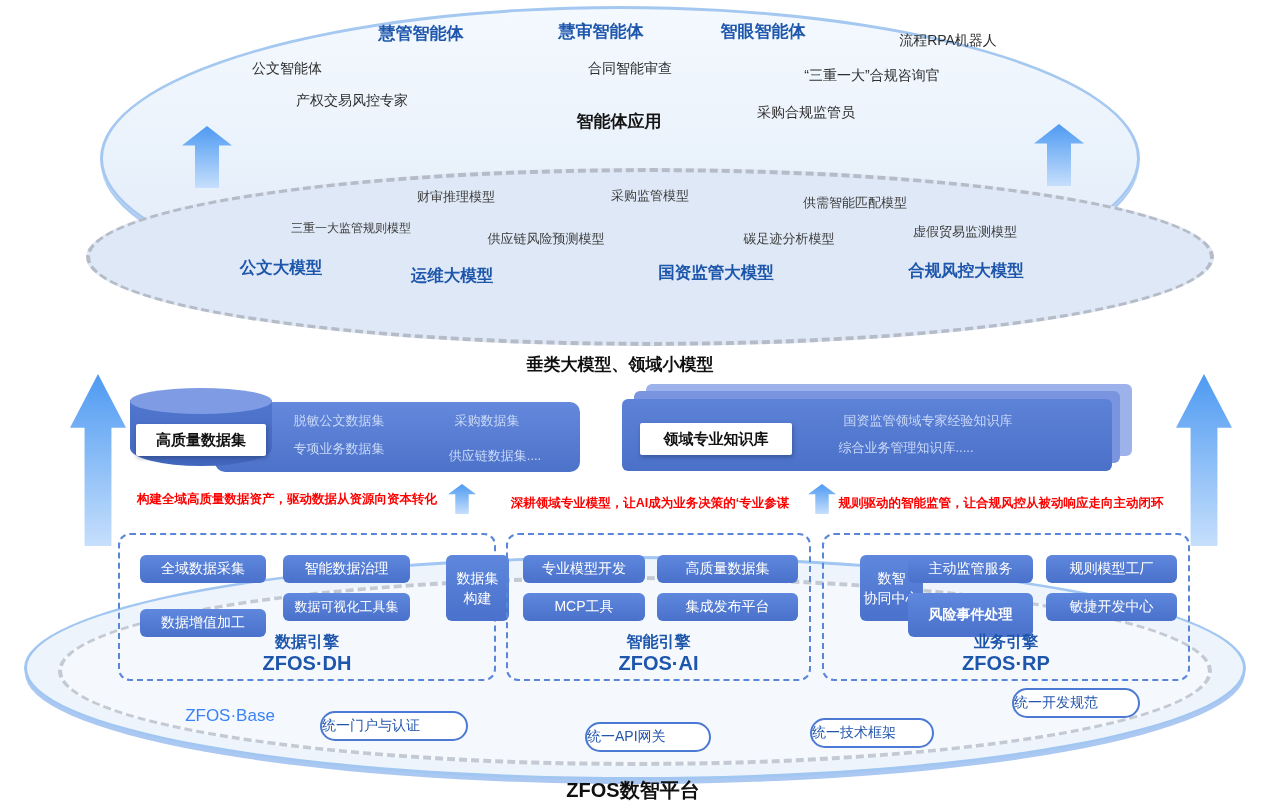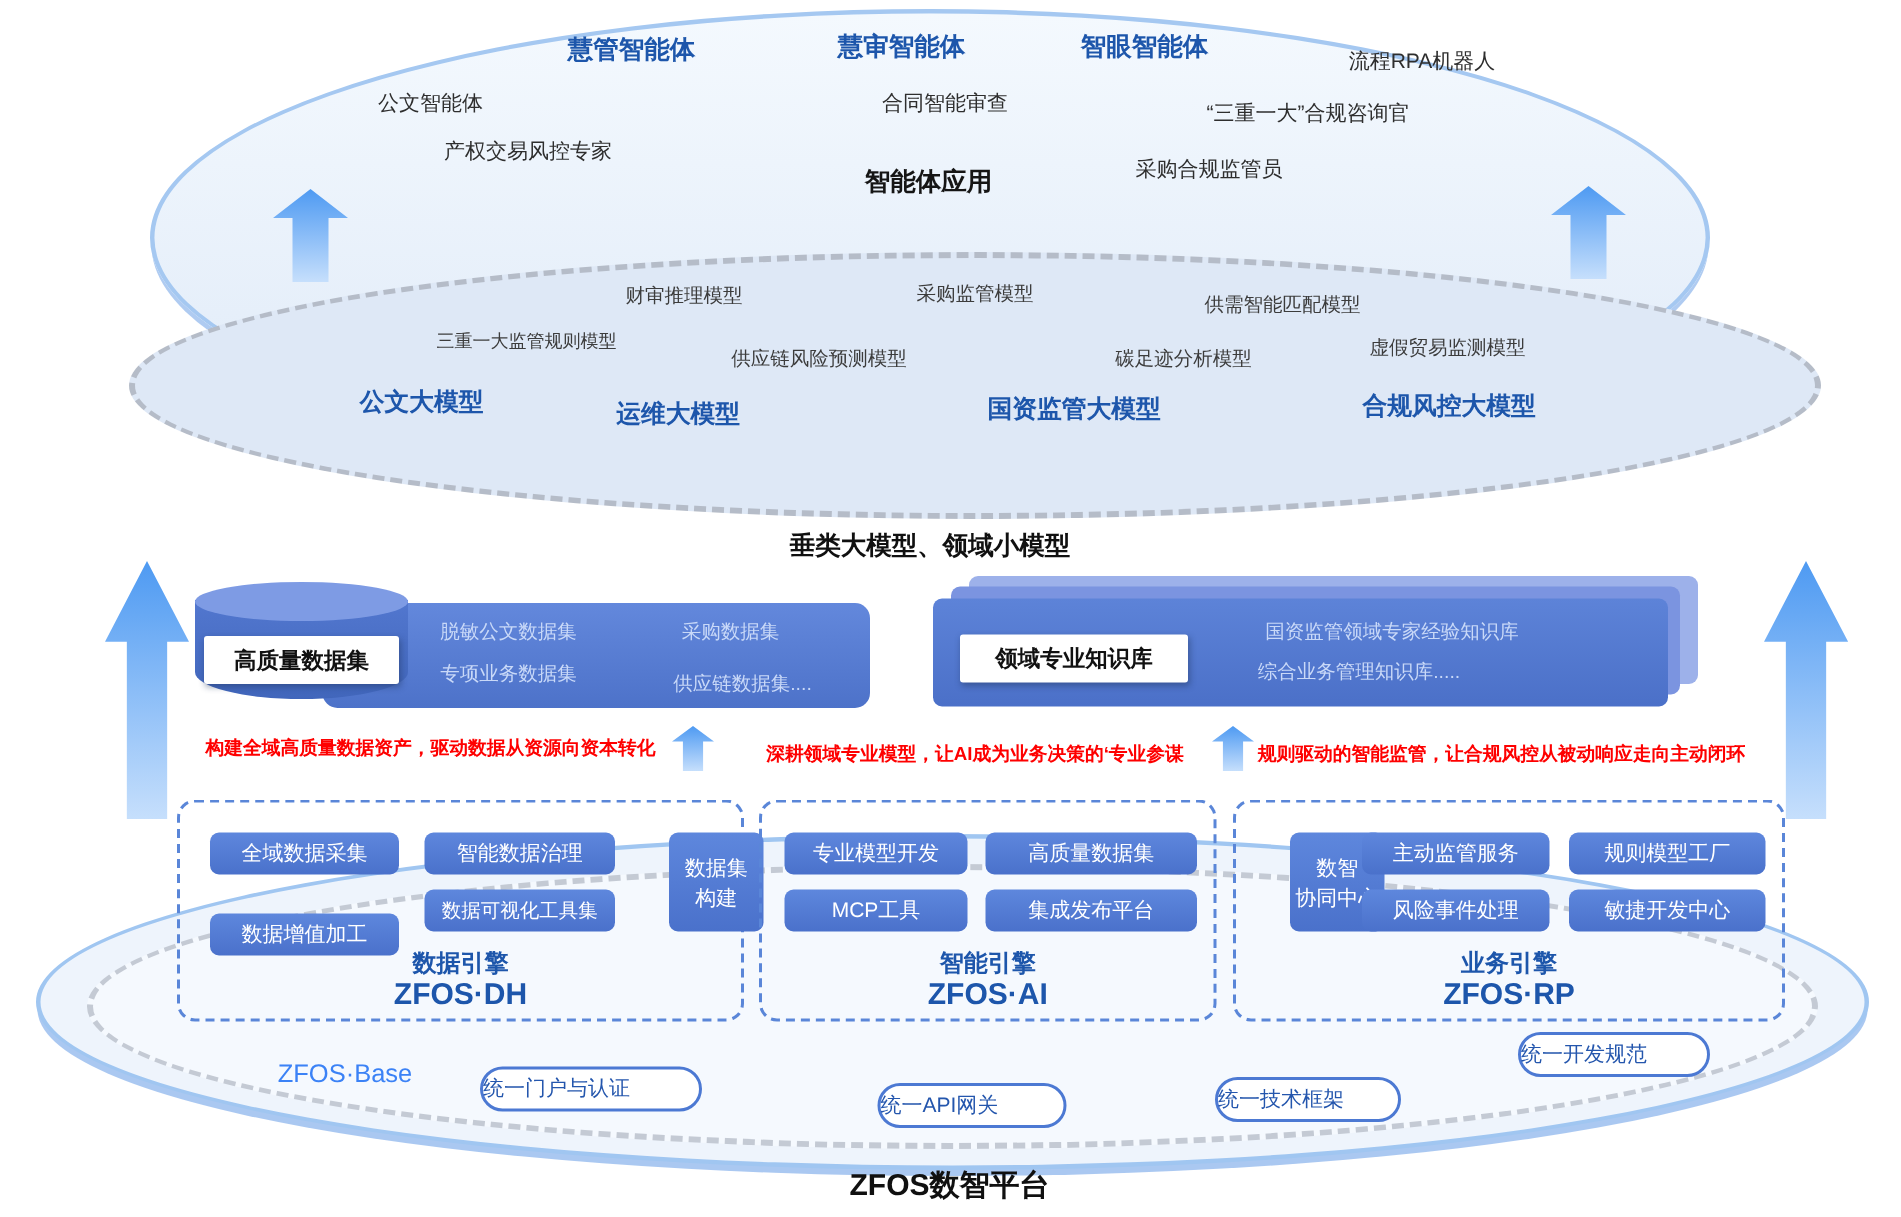--- a/index.html
+++ b/index.html
@@ -161,21 +161,21 @@
 
   <div class="engine-box z3" style="left:822px;top:533px;width:368px;height:148px;">
     <div class="chip chip-tall" style="left:13px;top:20px;width:63px;height:66px;"><span style="white-space:pre-line;">数智
 协同中心</span></div>
     <div class="chip" style="left:84px;top:20px;width:125px;height:28px;">
         <span>主动监管服务</span>
       </div>
     <div class="chip" style="left:222px;top:20px;width:131px;height:28px;">
         <span>规则模型工厂</span>
       </div>
-    <div class="chip" style="left:84px;top:58px;width:125px;height:28px;">
+    <div class="chip" style="left:84px;top:58px;width:125px;height:44px;font-weight:bold;">
         <span>风险事件处理</span>
       </div>
     <div class="chip" style="left:222px;top:58px;width:131px;height:28px;">
         <span>敏捷开发中心</span>
       </div>
     <span class="engine-name" style="top:97px;">业务引擎</span>
     <span class="engine-code" style="top:117px;">ZFOS·RP</span>
   </div>
 
   <span class="base-label z3" style="left:230px;top:716px;">ZFOS·Base</span>

